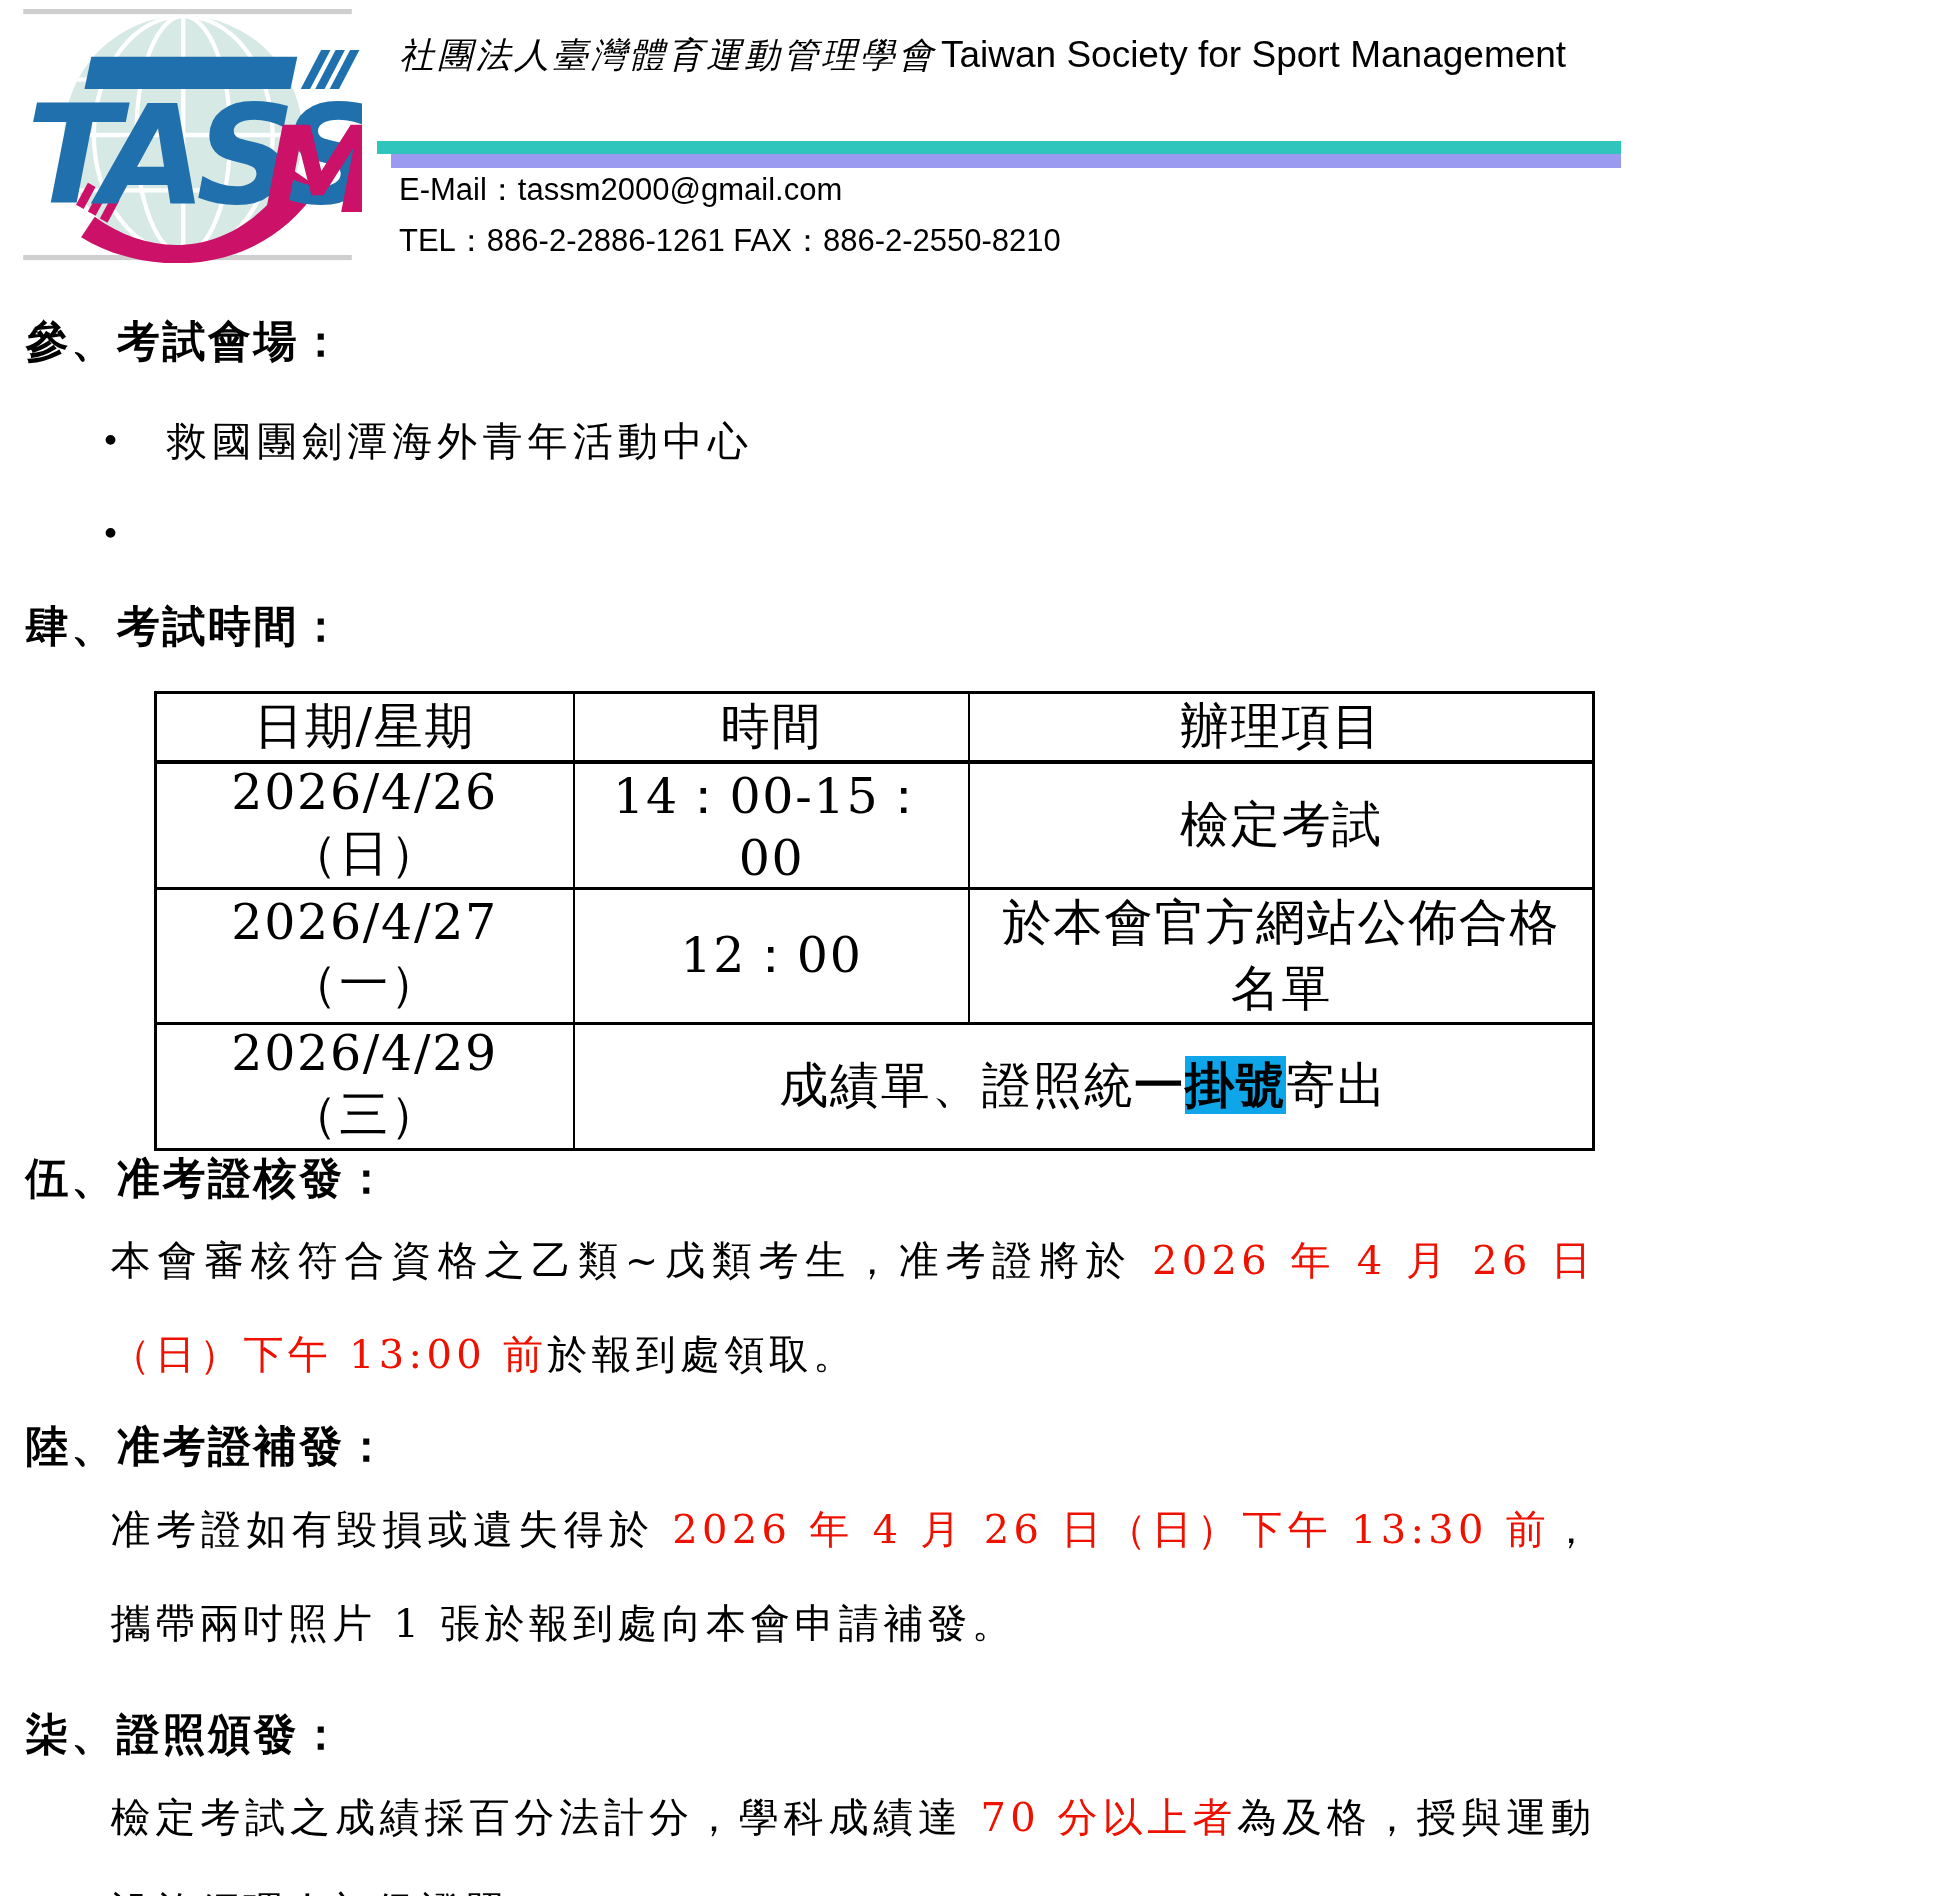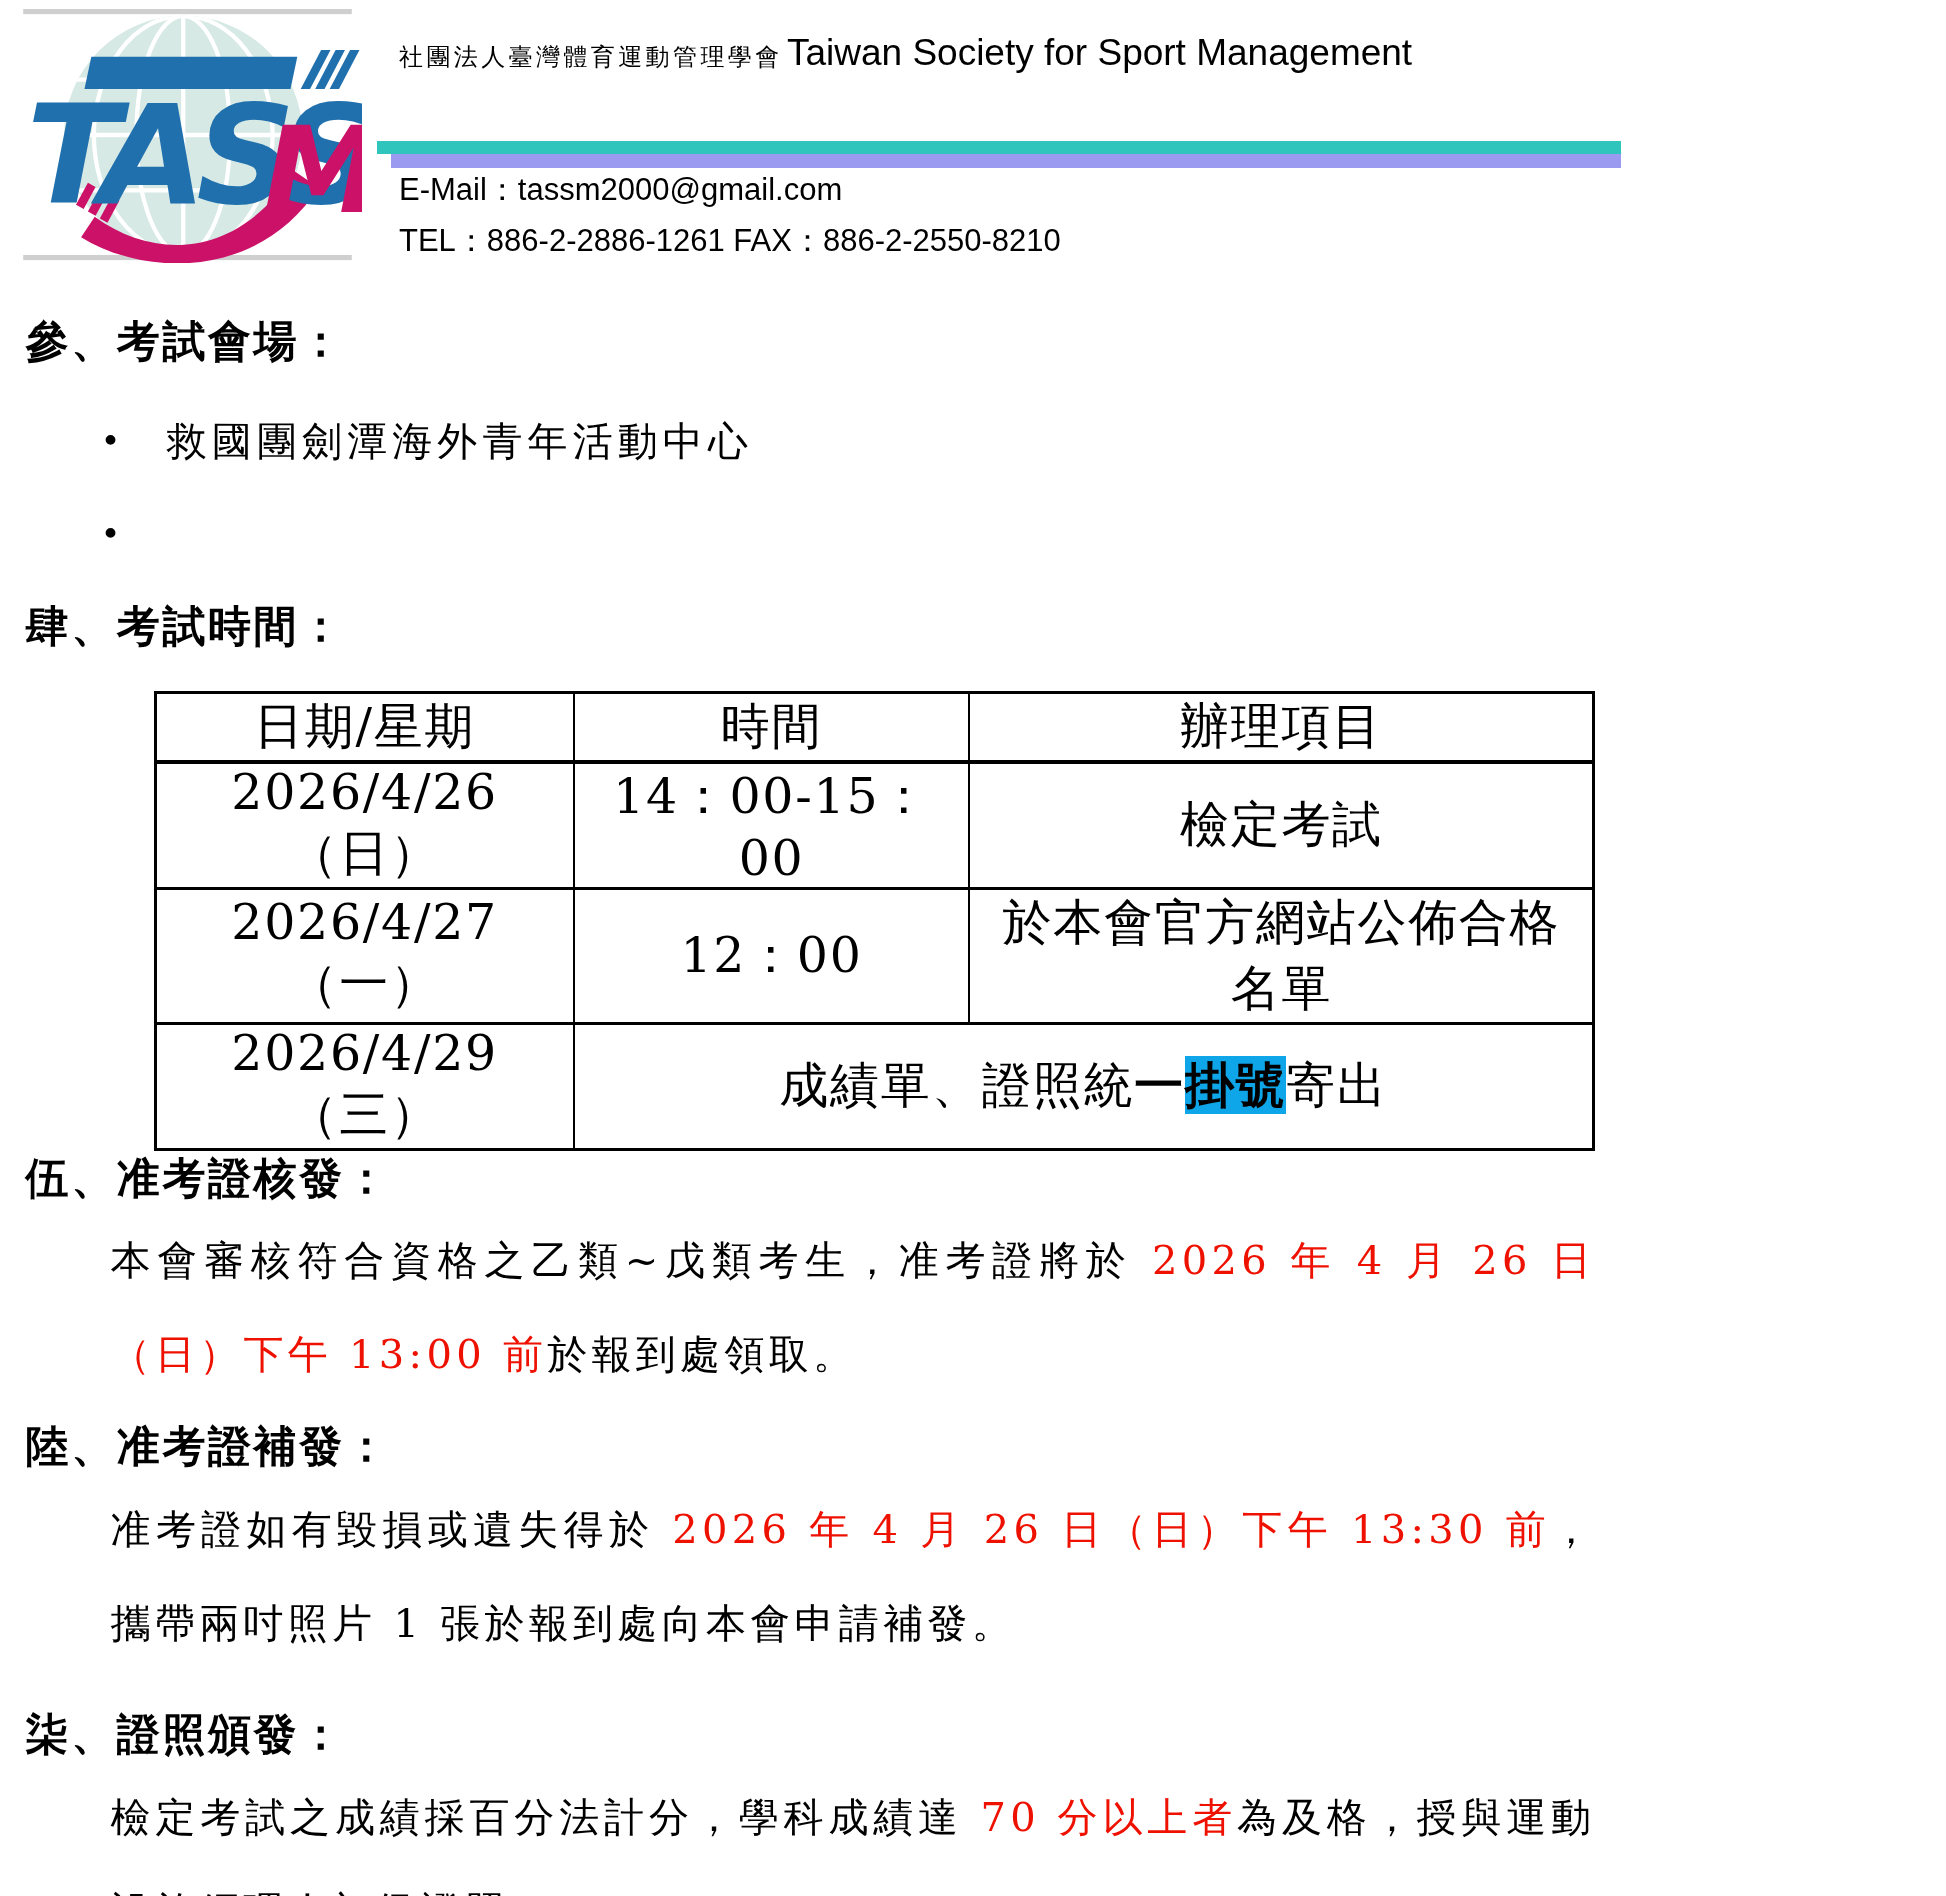--- a/index.html
+++ b/index.html
@@ -12,21 +12,21 @@
     color:#000;
     overflow:hidden;
   }
   
   .letterhead { position:relative; height:283px; }
   .logo { position:absolute; left:12.8px; top:6.8px; }
   .orgline {
     position:absolute; left:399px; top:32px;
     white-space:nowrap;
   }
-  .org-zh { font-family:"DejaVu Serif","Liberation Serif",serif; font-size:24px; letter-spacing:3.4px; }
+  .org-zh { font-family:"DejaVu Serif","Liberation Serif",serif; font-size:35px; letter-spacing:3.4px;font-style:italic; }
   .org-en { font-family:"Liberation Sans","DejaVu Sans",sans-serif; font-size:37px; }
   .bar { position:absolute; }
   .bar-teal   { left:377px; top:141px; width:1401px; height:12.8px; background:#2fc4bc; }
   .bar-purple { left:391px; top:154px; width:1401px; height:13.6px; background:#9a9af0; }
   .contact {
     position:absolute; left:399px;
     font-family:"Liberation Sans","DejaVu Sans",sans-serif;
     font-size:31px; white-space:nowrap;
   }
   .contact.email { top:169px; }

